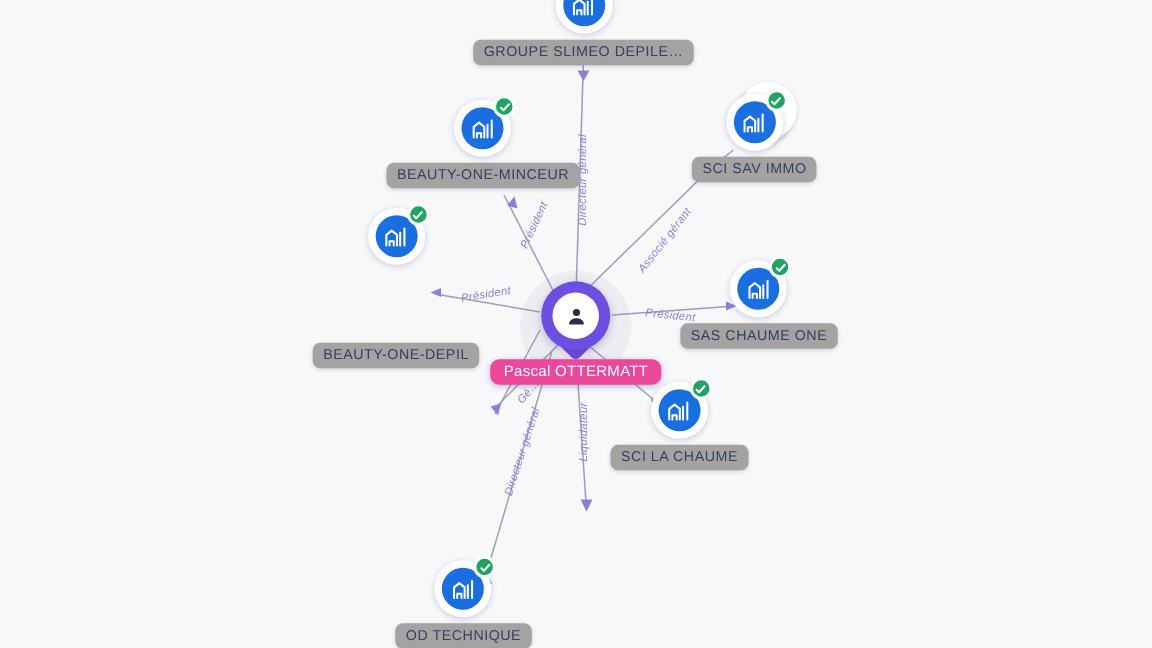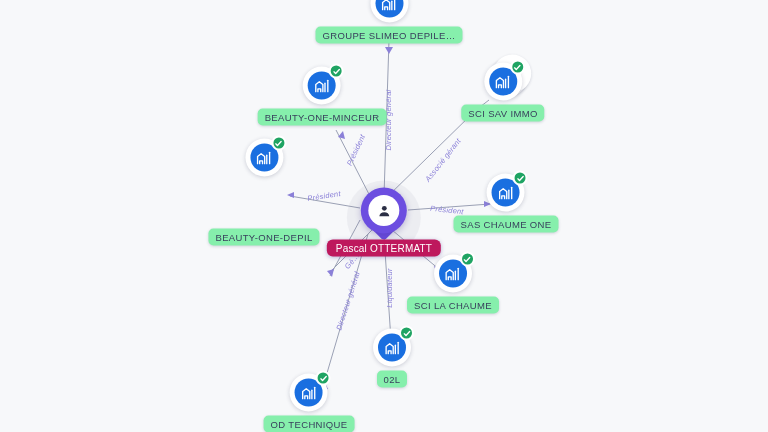--- a/index.html
+++ b/index.html
@@ -42,21 +42,21 @@
   .badge{
     position:absolute;right:-3px;top:-3px;
     width:15px;height:15px;border-radius:50%;
     background:#1fa463;border:2px solid #ffffff;
     display:flex;align-items:center;justify-content:center;
     box-sizing:border-box;
   }
   .badge svg{display:block;}
   .node-label{
     margin-top:4px;
-    background:#86efac;
+    background:#a3a3a3;
     border-radius:5px;
     padding:3px 7px;
     font-size:9.5px;
     letter-spacing:.35px;
     color:#38405c;
     white-space:nowrap;
     box-shadow:0 1px 3px rgba(30,35,70,.18);
   }
 
   
@@ -87,21 +87,21 @@
   }
   .pin-hole{
     position:absolute;left:50%;top:23px;transform:translate(-50%,-50%);
     width:31px;height:31px;border-radius:50%;
     background:#ffffff;
     display:flex;align-items:center;justify-content:center;
   }
   .pin-hole svg{display:block;}
   .person-label{
     margin-top:-4px;
-    background:#be185d;
+    background:#ec4899;
     color:#ffffff;
     border-radius:6px;
     padding:3px 9px;
     font-size:10px;
     letter-spacing:.2px;
     white-space:nowrap;
     box-shadow:0 1px 4px rgba(60,40,140,.35);
     z-index:7;
   }
 
@@ -267,38 +267,20 @@
       <span class="badge">
         <svg width="8" height="8" viewBox="0 0 24 24" fill="none" stroke="#ffffff" stroke-width="4" stroke-linecap="round" stroke-linejoin="round">
             <path d="M4 13l5 5L20 6"></path>
           </svg>
       </span>
     </div>
     <div class="node-label">SCI LA CHAUME</div>
   </div>
 
 
-  <div class="node" style="left:392px;top:358px;">
-    <div class="co-disc">
-      <div class="co-inner">
-        <svg width="17" height="17" viewBox="0 0 24 24" fill="none" stroke="#ffffff" stroke-width="1.9" stroke-linecap="round" stroke-linejoin="round">
-            <path d="M3 20V10l5-4 5 4v10"></path>
-            <path d="M6 20v-4h4v4"></path>
-            <path d="M16 20V8"></path>
-            <path d="M20 20V4"></path>
-          </svg>
-      </div>
-      <span class="badge">
-        <svg width="8" height="8" viewBox="0 0 24 24" fill="none" stroke="#ffffff" stroke-width="4" stroke-linecap="round" stroke-linejoin="round">
-            <path d="M4 13l5 5L20 6"></path>
-          </svg>
-      </span>
-    </div>
-    <div class="node-label">02L</div>
-  </div>
 
   <div class="node" style="left:309px;top:403px;text-align:center;">
     <div class="co-disc">
       <div class="co-inner">
         <svg width="17" height="17" viewBox="0 0 24 24" fill="none" stroke="#ffffff" stroke-width="1.9" stroke-linecap="round" stroke-linejoin="round">
             <path d="M3 20V10l5-4 5 4v10"></path>
             <path d="M6 20v-4h4v4"></path>
             <path d="M16 20V8"></path>
             <path d="M20 20V4"></path>
           </svg>

